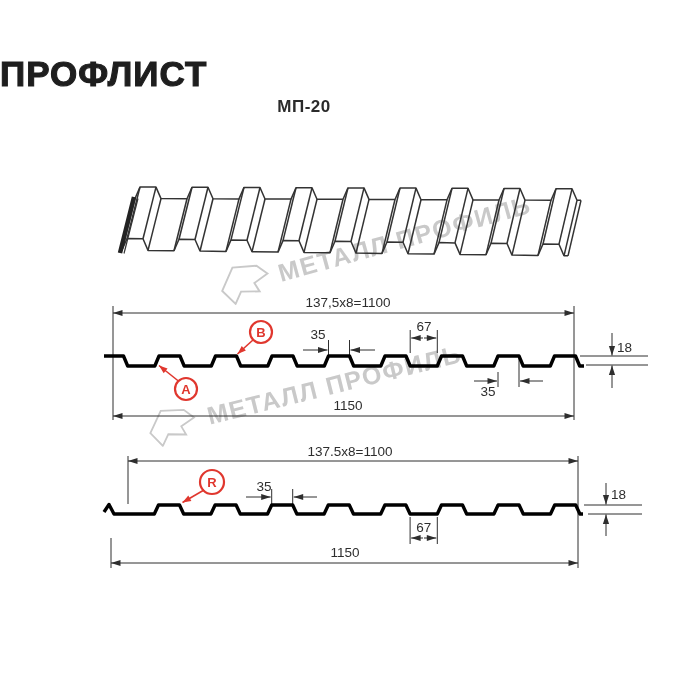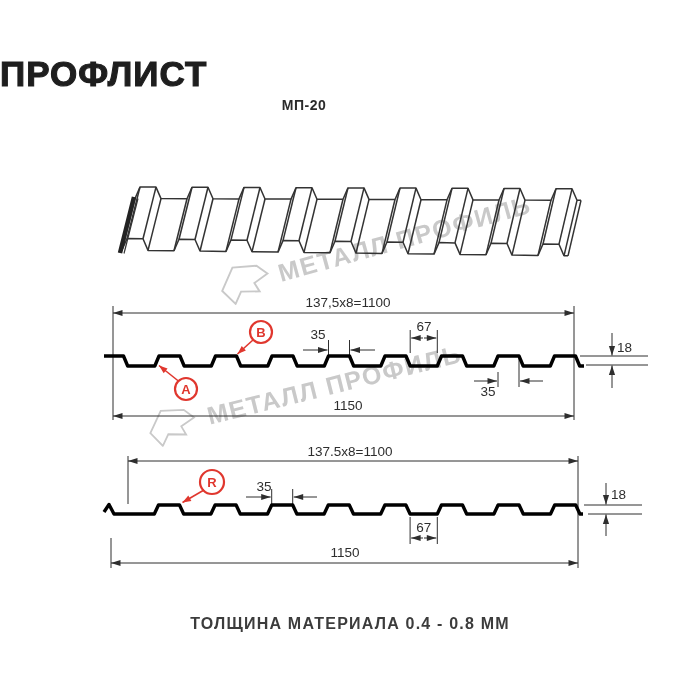--- a/index.html
+++ b/index.html
@@ -3,21 +3,21 @@
 <meta charset="utf-8">
 <style>
   html,body{margin:0;padding:0;background:#ffffff;}
   body{width:700px;height:700px;overflow:hidden;position:relative;
        font-family:"Liberation Sans",sans-serif;}
   .page{position:absolute;inset:0;}
   .title{position:absolute;top:54px;left:0;width:700px;text-align:left;
          font-size:35px;font-weight:700;letter-spacing:1px;color:#1e1e1e;
          -webkit-text-stroke:1.1px #1e1e1e;}
   .subtitle{position:absolute;top:97px;left:0;width:608px;text-align:center;
-            font-size:14px;font-weight:700;letter-spacing:.5px;color:#2b2b2b;}
+            font-size:17px;font-weight:700;letter-spacing:.5px;color:#2b2b2b;}
   .footer{position:absolute;top:615px;left:0;width:700px;text-align:center;
           font-size:16px;font-weight:700;letter-spacing:1.2px;color:#3c3c3c;}
   .wm{position:absolute;display:flex;align-items:flex-end;gap:9px;
       transform-origin:left bottom;color:#c9c9c9;white-space:nowrap;z-index:0;}
   .wm .wm-text{font-size:25px;font-weight:700;letter-spacing:1.5px;
                line-height:1;padding-bottom:6px;}
   .wm1{left:225px;top:268px;height:40px;transform:rotate(-15.5deg);}
   .wm2{left:150px;top:410px;height:40px;transform:rotate(-14deg);}
   #drawing{position:absolute;left:0;top:0;z-index:1;}
   .profile{fill:none;stroke:#000000;stroke-width:3.4;stroke-linejoin:round;}
@@ -180,14 +180,13 @@
                H236.1 L240.3,514 H267.5 L271.7,505 H292.7 L296.9,514 H324.1 L328.3,505 H349.3
                L353.5,514 H380.7 L384.9,505 H405.9 L410.1,514 H437.3 L441.5,505 H462.5 L466.7,514
                H493.9 L498.1,505 H519.1 L523.3,514 H550.5 L554.7,505 H575.7 L579.9,514 H583"></path>
 
       <path class="redline" d="M204,490 L182.5,502.5" marker-end="url(#mR)"></path>
       <circle class="redcircle" cx="212" cy="482" r="12"></circle>
       <text class="redtext" x="212" y="487" text-anchor="middle" font-size="14">R</text>
     </g>
   </svg>
 
-  <div class="footer">ТОЛЩИНА МАТЕРИАЛА 0.4 - 0.8 ММ</div>
 </div>
 
 </body></html>

